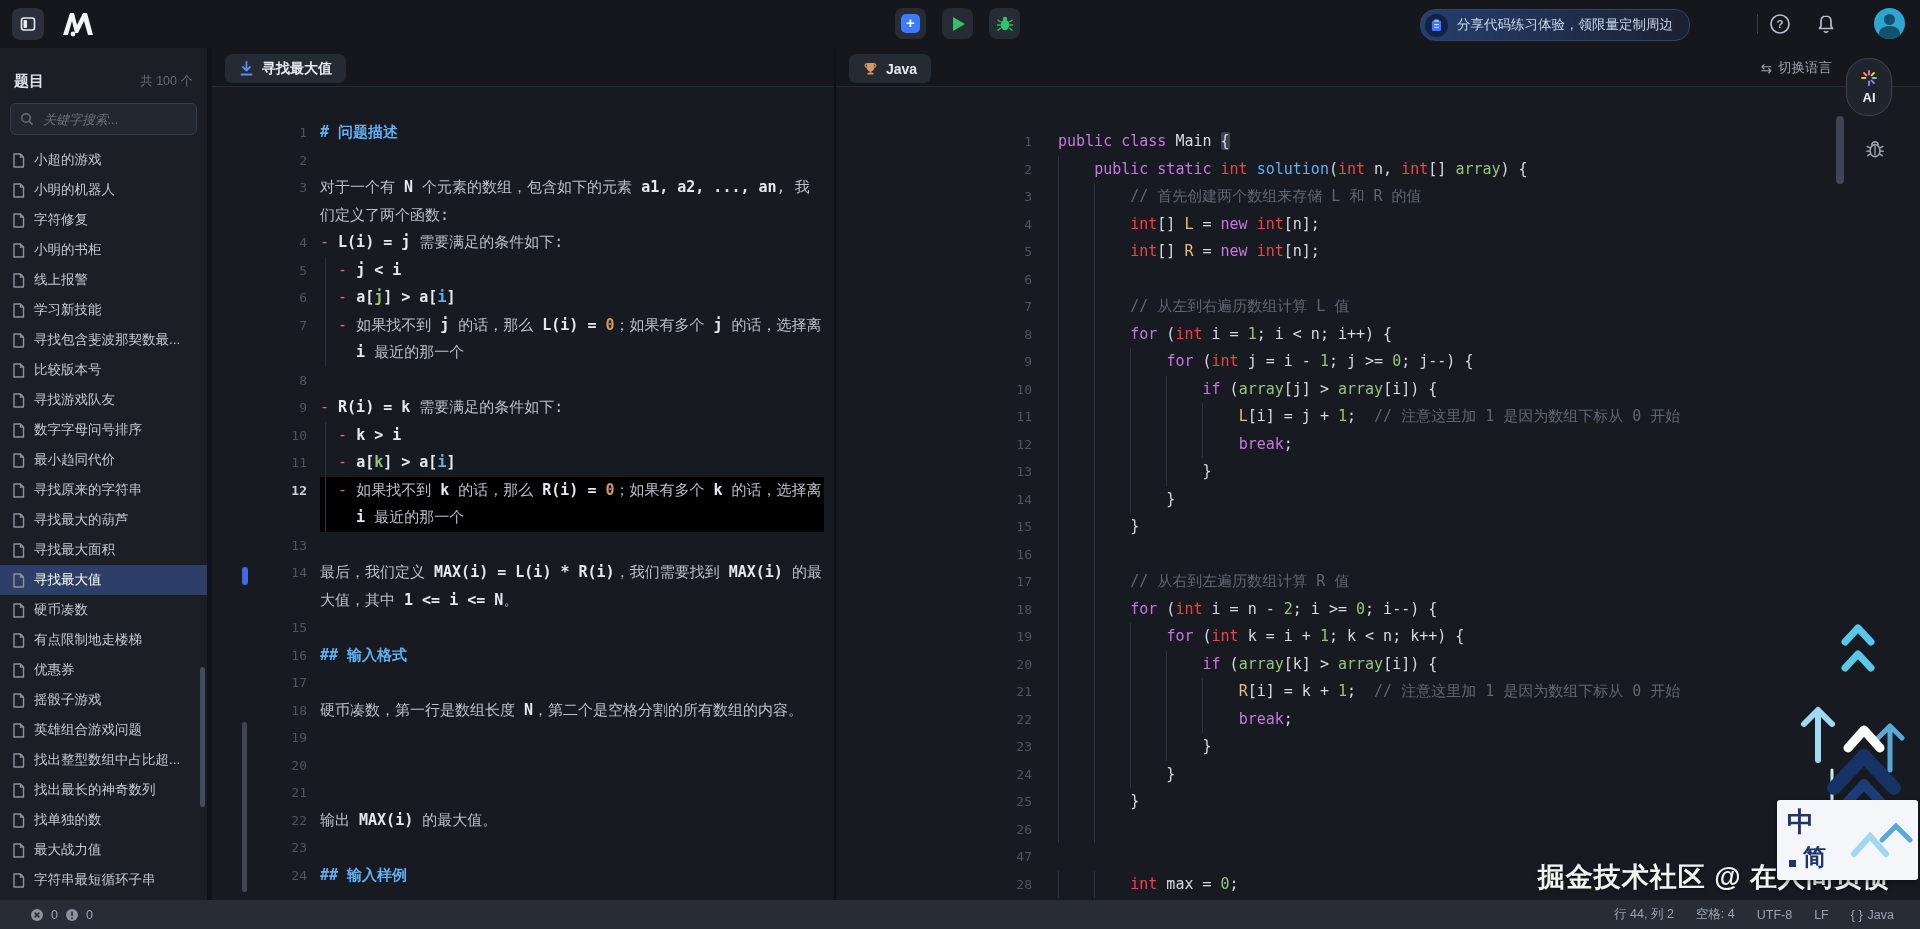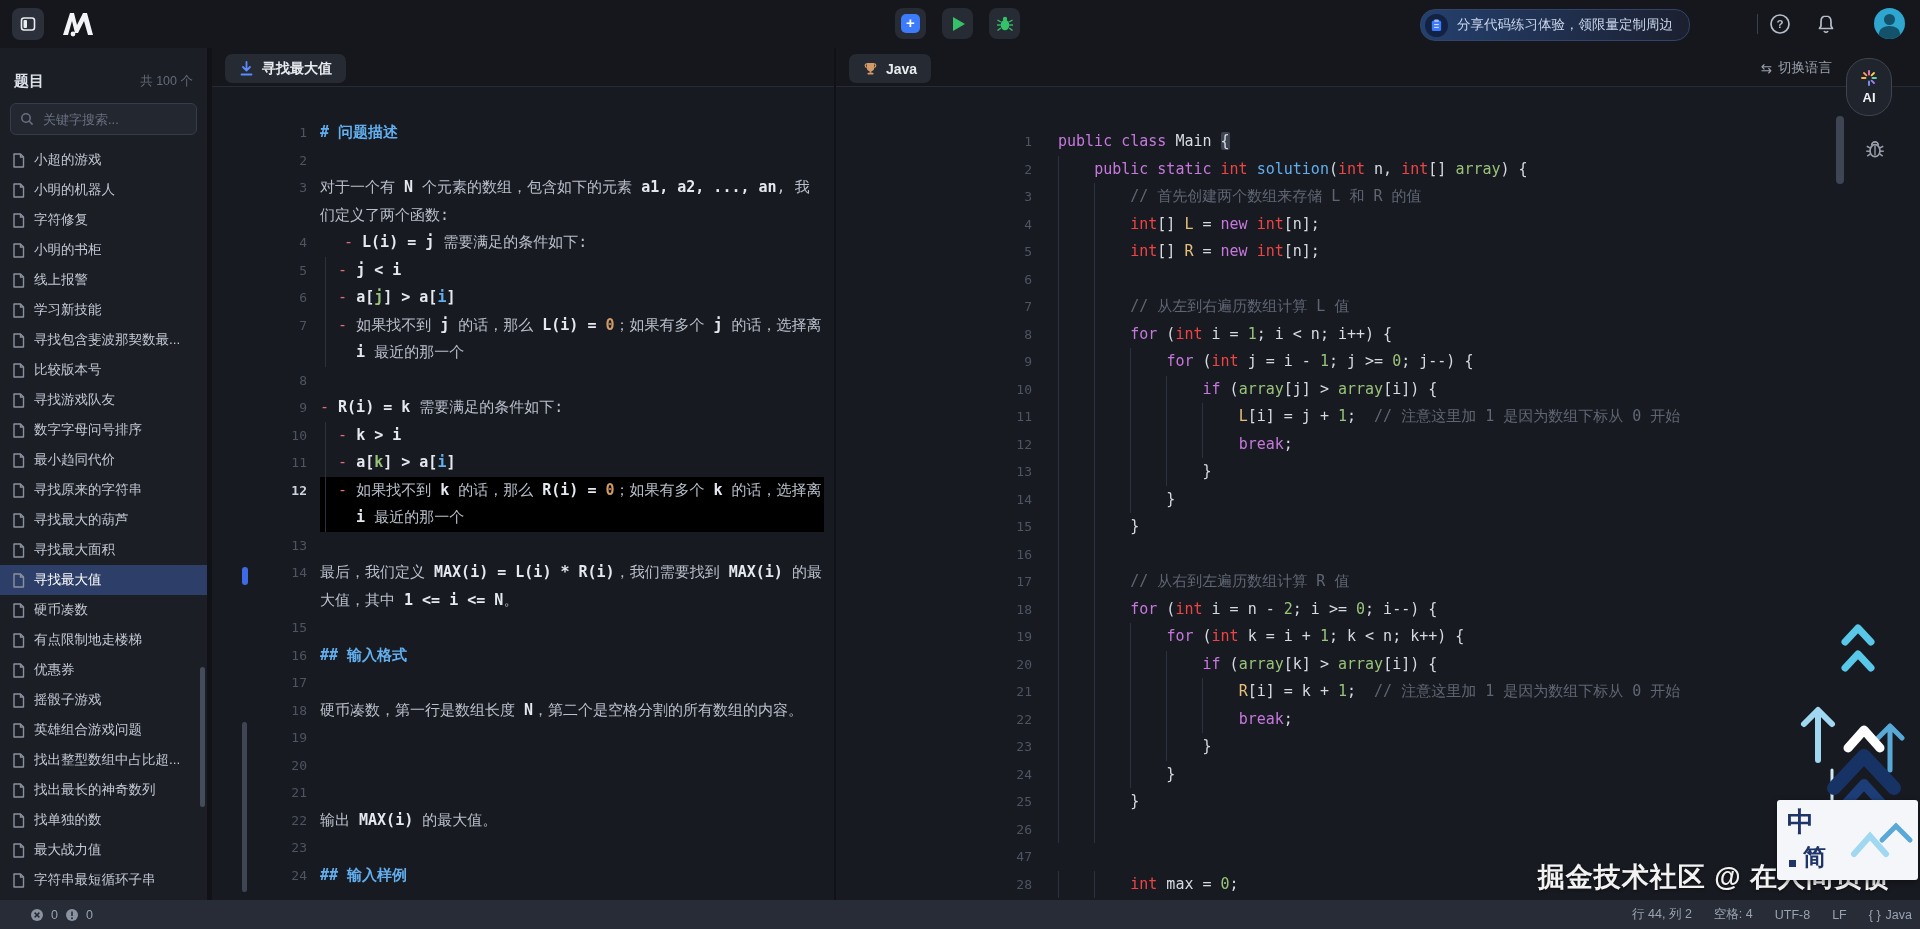--- a/index.html
+++ b/index.html
@@ -23,21 +23,21 @@
   .avatar{position:absolute;left:1874px;top:8px;width:31px;height:31px;border-radius:50%;background:#2ea6cf;overflow:hidden;}
   .avatar .head{position:absolute;left:10px;top:6px;width:11px;height:11px;border-radius:50%;background:#14526b;}
   .avatar .body{position:absolute;left:5px;top:18px;width:21px;height:14px;border-radius:50% 50% 0 0;background:#14526b;}
 
   
   .sidebar{position:absolute;left:0;top:48px;width:207px;height:852px;background:#1b1e25;}
   .sb-head{display:flex;justify-content:space-between;align-items:center;padding:24px 14px 10px 14px;}
   .sb-title{color:#dde2ea;font-size:15px;font-weight:bold;}
   .sb-count{color:#646b78;font-size:12.5px;}
   .sb-search{margin:2px 10px 10px 10px;height:30px;border-radius:6px;background:#232730;border:1px solid #363c49;display:flex;align-items:center;gap:7px;padding:0 9px;}
-  .sb-search input{background:transparent;border:0;outline:0;color:#aeb5c2;font-size:13px;width:140px;font-family:"Liberation Sans",sans-serif;}
+  .sb-search input{background:transparent;border:0;outline:0;color:#aeb5c2;font-size:13px;width:140px;font-family:"Liberation Sans",sans-serif;font-style:italic;}
   .sb-search input::placeholder{color:#697080;}
   .sb-list{position:relative;}
   .side-item{height:30px;display:flex;align-items:center;gap:9px;padding:0 12px;color:#c3c9d4;font-size:13.5px;cursor:pointer;white-space:nowrap;overflow:hidden;}
   .side-item.selected{background:#2d3f68;color:#fff;}
   .side-item svg{flex:0 0 auto;}
   .sb-scroll{position:absolute;right:2px;top:619px;width:5px;height:140px;border-radius:3px;background:#454c59;}
 
   
   .panel{position:absolute;top:48px;background:#17191f;}
   .panel-mid{left:212px;width:622px;height:852px;}
@@ -84,21 +84,21 @@
   .rt-scroll{position:absolute;right:76px;top:68px;width:8px;height:68px;border-radius:4px;background:#3f4553;}
 
   
   .ai-pill{position:absolute;right:28px;top:10px;width:44px;height:56px;border-radius:22px;background:#20242c;border:1px solid #3f4450;display:flex;flex-direction:column;align-items:center;justify-content:center;gap:3px;cursor:pointer;}
   .ai-pill .ai-txt{color:#f0f2f6;font-size:13px;font-weight:bold;}
   .dbg-icon{position:absolute;right:34px;top:90px;color:#9aa1ad;}
 
   
   .statusbar{position:absolute;left:0;top:900px;width:1920px;height:29px;background:#272c37;display:flex;align-items:center;justify-content:space-between;color:#9aa3b2;font-size:12.5px;}
   .st-left{display:flex;align-items:center;gap:7px;padding-left:30px;}
-  .st-right{display:flex;align-items:center;gap:22px;padding-right:8px;}
+  .st-right{display:flex;align-items:center;gap:22px;padding-right:26px;}
   .st-item{display:flex;align-items:center;gap:5px;white-space:nowrap;}
 
   
   .watermark{position:absolute;right:30px;bottom:34px;color:rgba(255,255,255,.95);font-size:27px;font-weight:bold;letter-spacing:1px;text-shadow:0 1px 3px rgba(0,0,0,.55);white-space:nowrap;}
   .ime-box{position:absolute;left:1777px;top:800px;width:141px;height:80px;background:#f4f6f9;border-radius:3px;box-shadow:0 2px 6px rgba(0,0,0,.4);overflow:visible;}
   .ime-zh{position:absolute;left:10px;top:4px;color:#1f3468;font-size:27px;font-weight:bold;font-family:"Liberation Sans",sans-serif;}
   .ime-jian{position:absolute;left:26px;top:42px;color:#1f3468;font-size:23px;font-weight:bold;}
   .ime-dot{position:absolute;left:12px;top:60px;width:7px;height:7px;background:#1f3468;}
   .ime-arrows{position:absolute;left:1790px;top:620px;pointer-events:none;}
 </style>
@@ -390,21 +390,21 @@
           </div>
           <div class="row">
             <div class="gut">3</div>
             <div class="lc">
               <pre><span class="tk-p">对于一个有 </span><span class="tk-c">N</span><span class="tk-p"> 个元素的数组，包含如下的元素 </span><span class="tk-c">a1, a2, ..., an</span><span class="tk-p">, 我们定义了两个函数:</span></pre>
             </div>
           </div>
           <div class="row">
             <div class="gut">4</div>
             <div class="lc">
-              <pre style="padding-left: 2ch; text-indent: -2ch; margin-left: 24px;"><span class="tk-dash">- </span><span class="tk-c">L(i) = j</span><span class="tk-p"> 需要满足的条件如下:</span></pre>
+              <pre style="padding-left: 2ch; text-indent: -2ch;"><span class="tk-dash">- </span><span class="tk-c">L(i) = j</span><span class="tk-p"> 需要满足的条件如下:</span></pre>
             </div>
           </div>
           <div class="row">
             <div class="gut">5</div>
             <div class="lc">
               <span class="guide" style="left: 0.5ch;"></span>
               <pre style="padding-left: 4ch; text-indent: -4ch;"><span class="tk-dash">  - </span><span class="tk-c">j &lt; i</span></pre>
             </div>
           </div>
           <div class="row">

